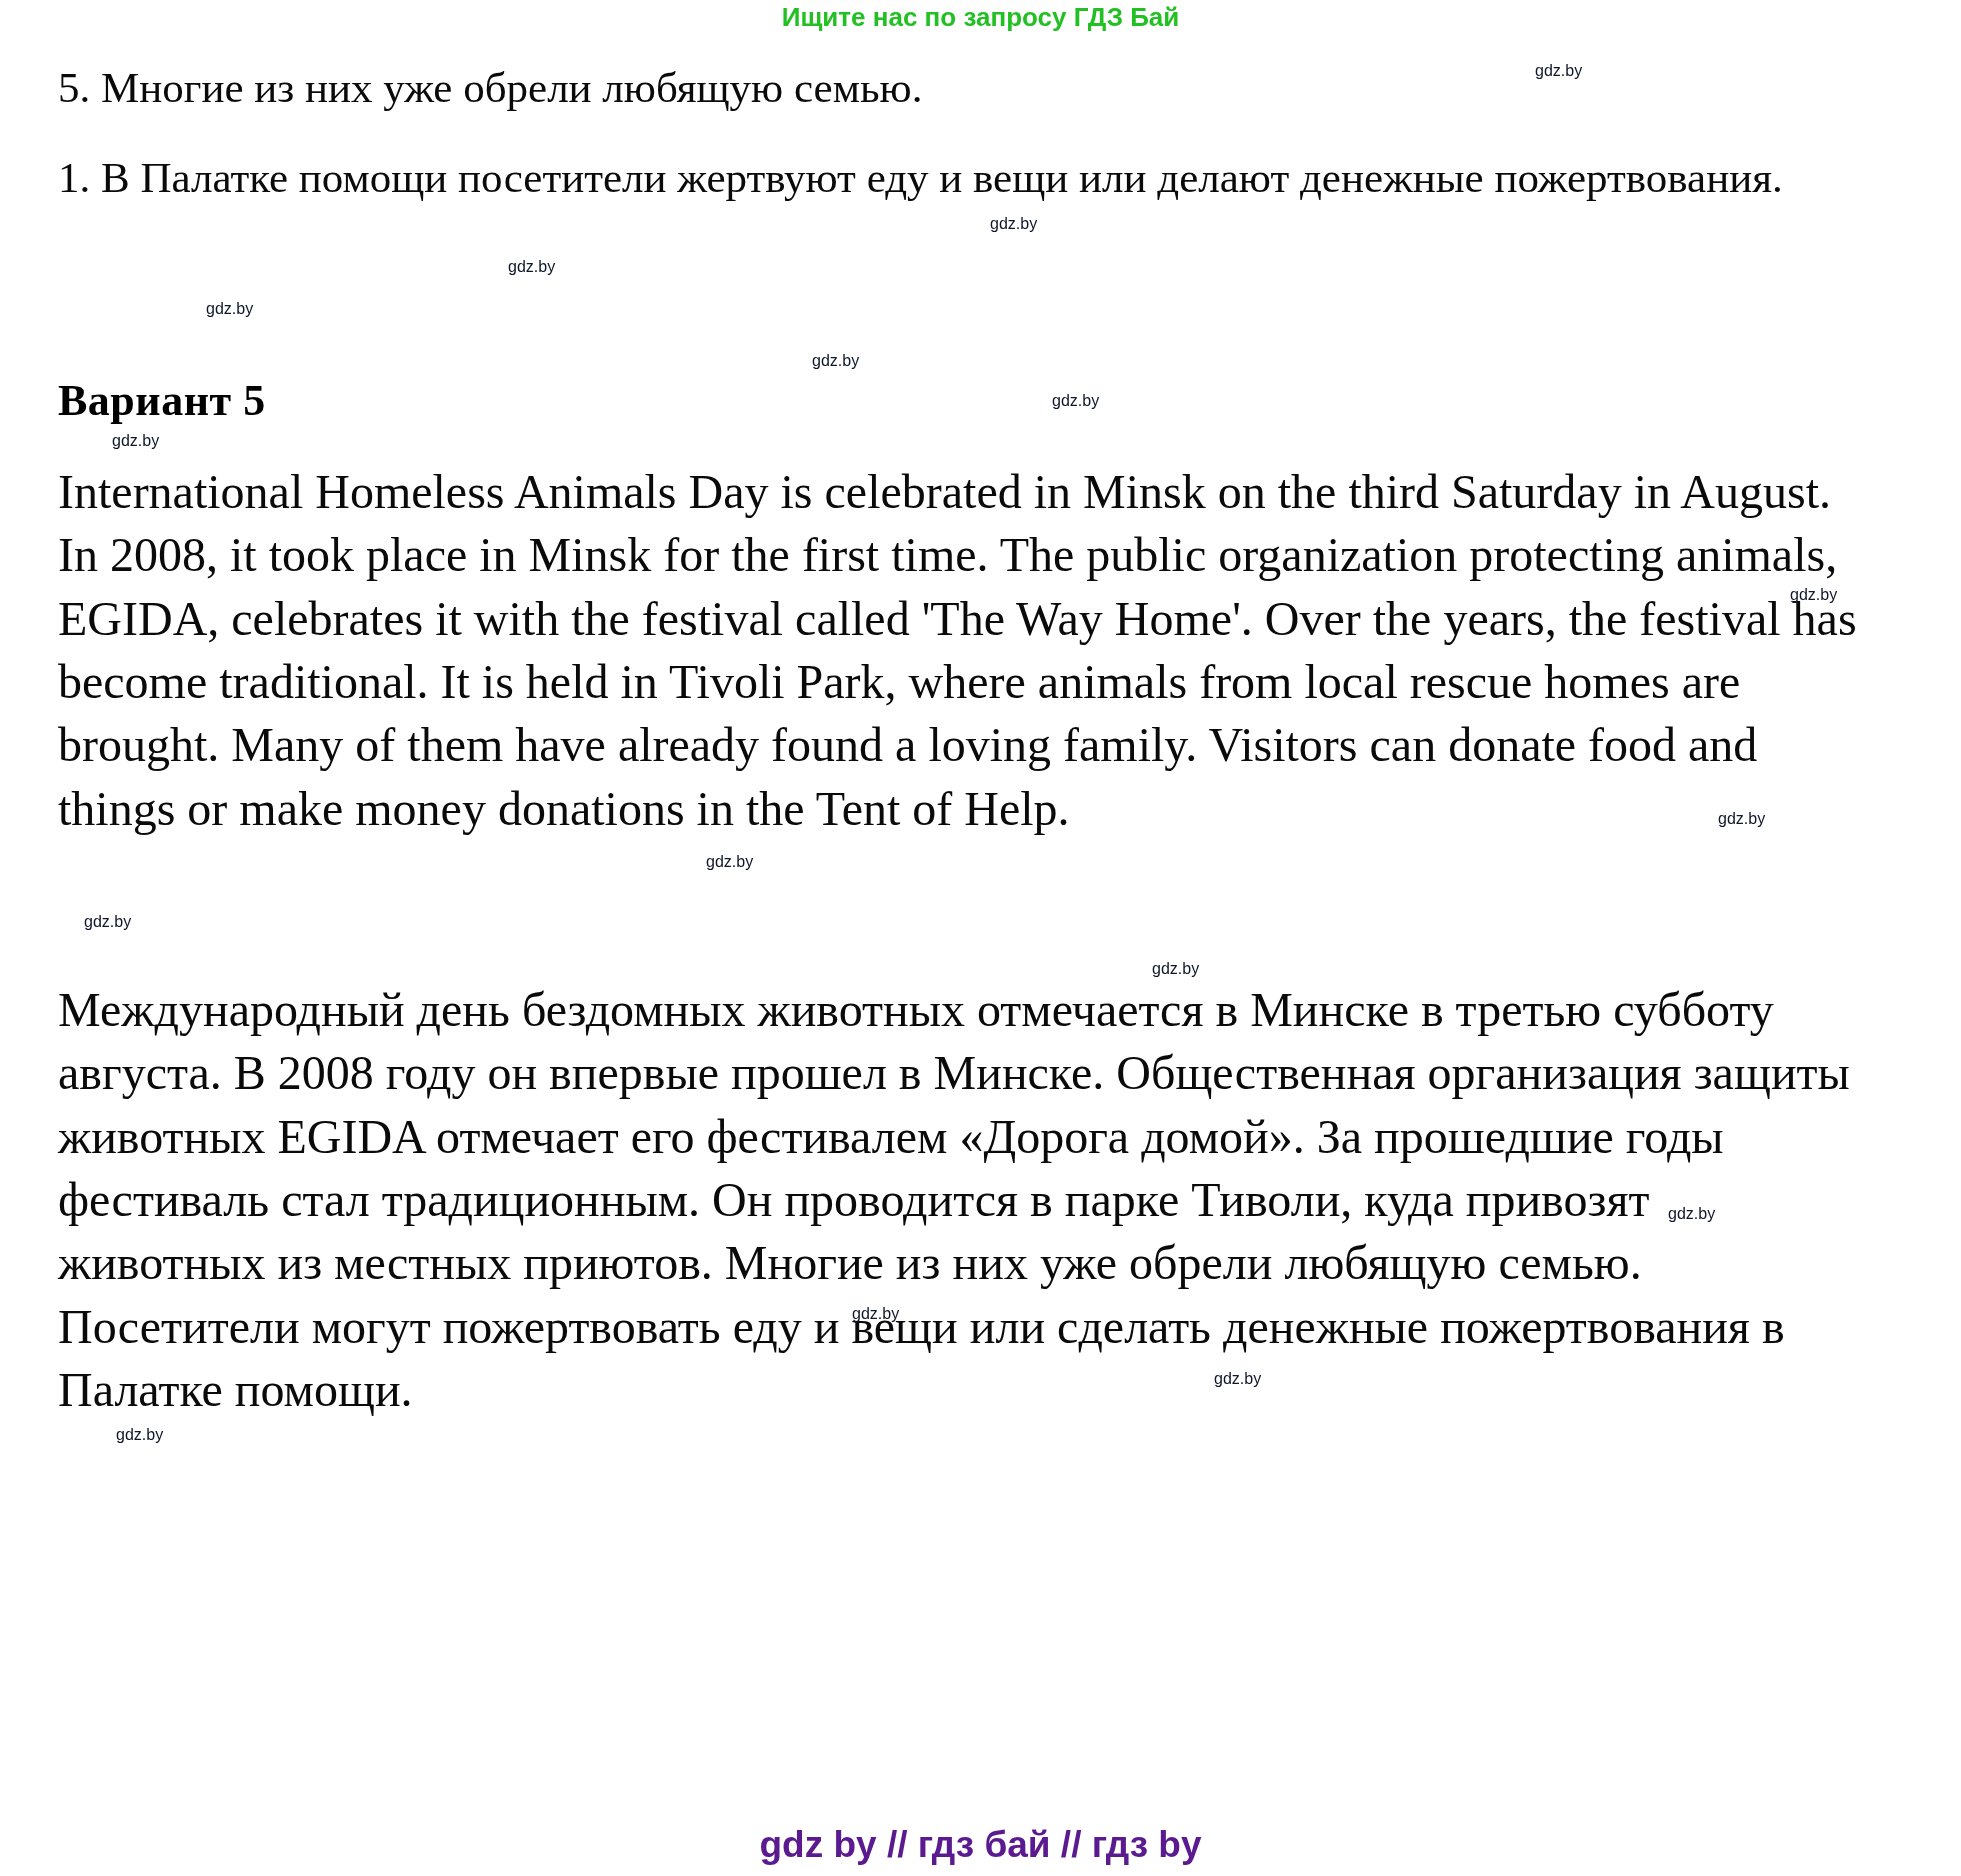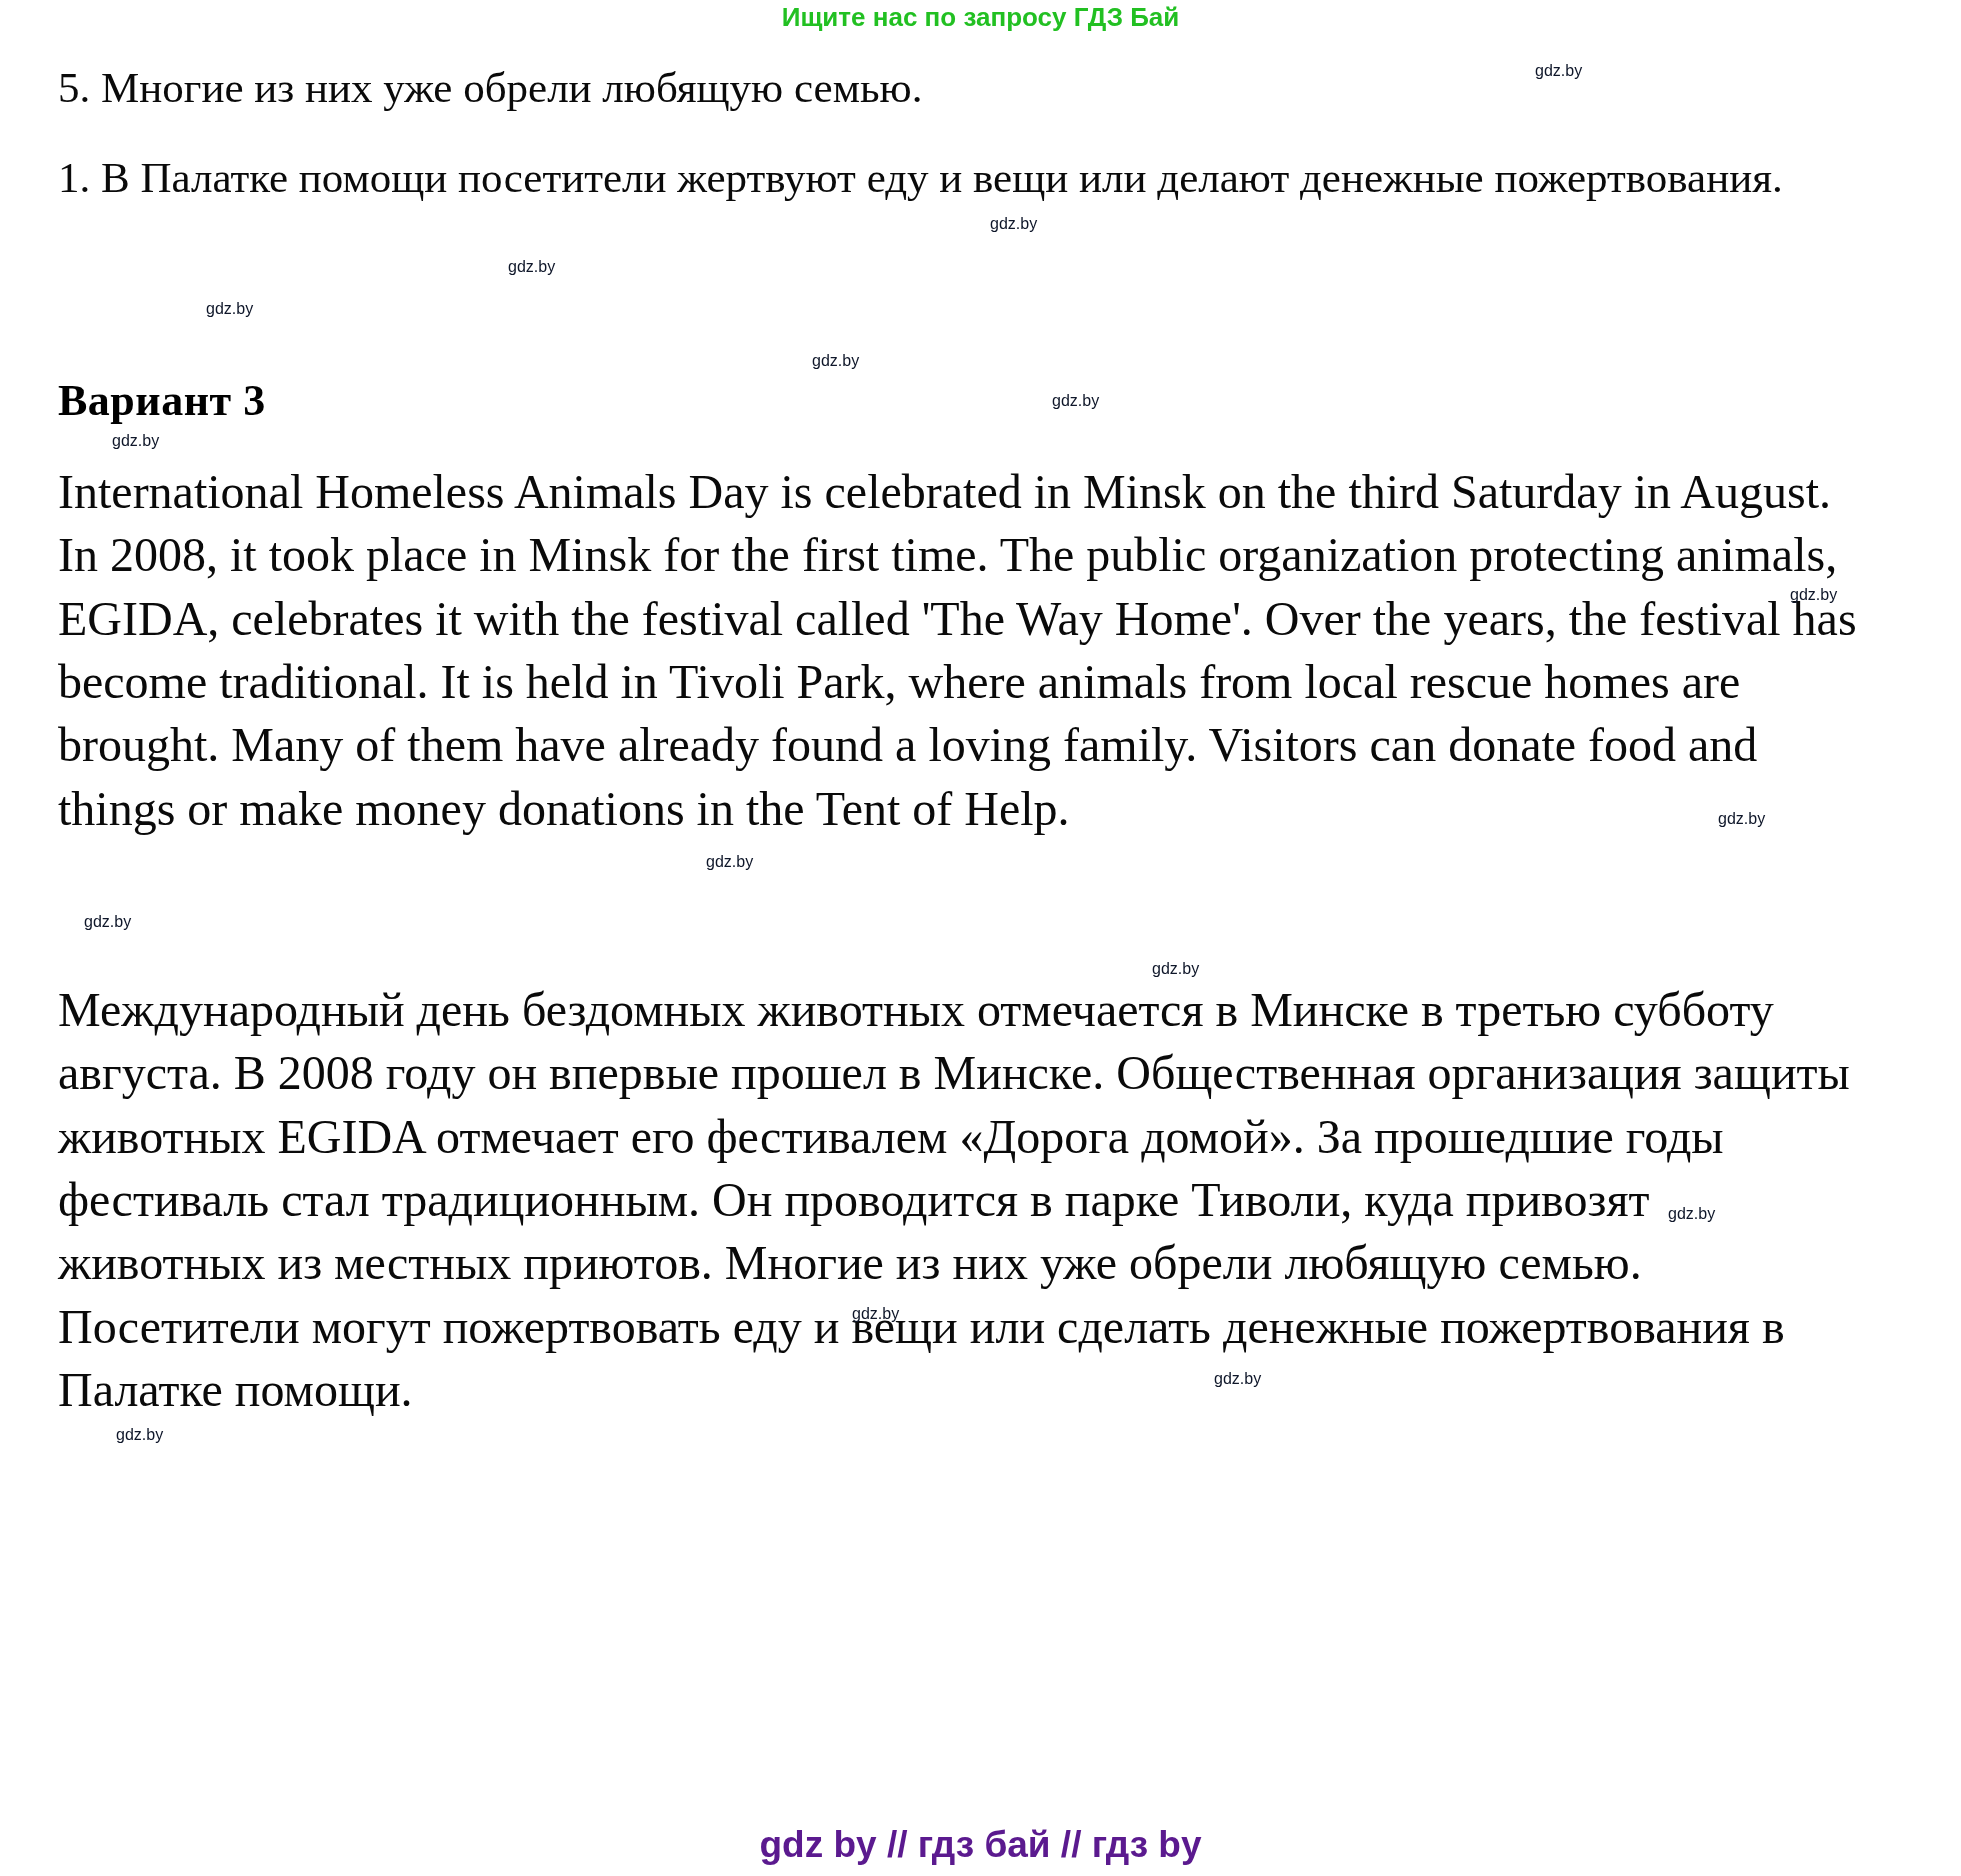--- a/index.html
+++ b/index.html
@@ -92,21 +92,21 @@
 <body>
 
 <div id="page">
 
   <div class="promo-banner">Ищите нас по запросу ГДЗ Бай</div>
 
   <div class="answer-line" style="top: 60px;">5. Многие из них уже обрели любящую семью.</div>
 
   <div class="answer-line" style="top: 150px;">1. В Палатке помощи посетители жертвуют еду и вещи или делают денежные пожертвования.</div>
 
-  <div class="section-heading" style="top: 375px;">Вариант 3</div>
+  <div class="section-heading" style="top: 375px;">Вариант 5</div>
 
   <div class="para" style="top: 460px;">International Homeless Animals Day is celebrated in Minsk on the third Saturday in August. In 2008, it took place in Minsk for the first time. The public organization protecting animals, EGIDA, celebrates it with the festival called 'The Way Home'. Over the years, the festival has become traditional. It is held in Tivoli Park, where animals from local rescue homes are brought. Many of them have already found a loving family. Visitors can donate food and things or make money donations in the Tent of Help.</div>
 
   <div class="para" style="top: 978px;">Международный день бездомных животных отмечается в Минске в третью субботу августа. В 2008 году он впервые прошел в Минске. Общественная организация защиты животных EGIDA отмечает его фестивалем «Дорога домой». За прошедшие годы фестиваль стал традиционным. Он проводится в парке Тиволи, куда привозят животных из местных приютов. Многие из них уже обрели любящую семью. Посетители могут пожертвовать еду и вещи или сделать денежные пожертвования в Палатке помощи.</div>
 
   <div id="watermark-layer">
       <div class="watermark" style="left: 1535px; top: 62px;">gdz.by</div>
       <div class="watermark" style="left: 990px; top: 215px;">gdz.by</div>
       <div class="watermark" style="left: 508px; top: 258px;">gdz.by</div>
       <div class="watermark" style="left: 206px; top: 300px;">gdz.by</div>

